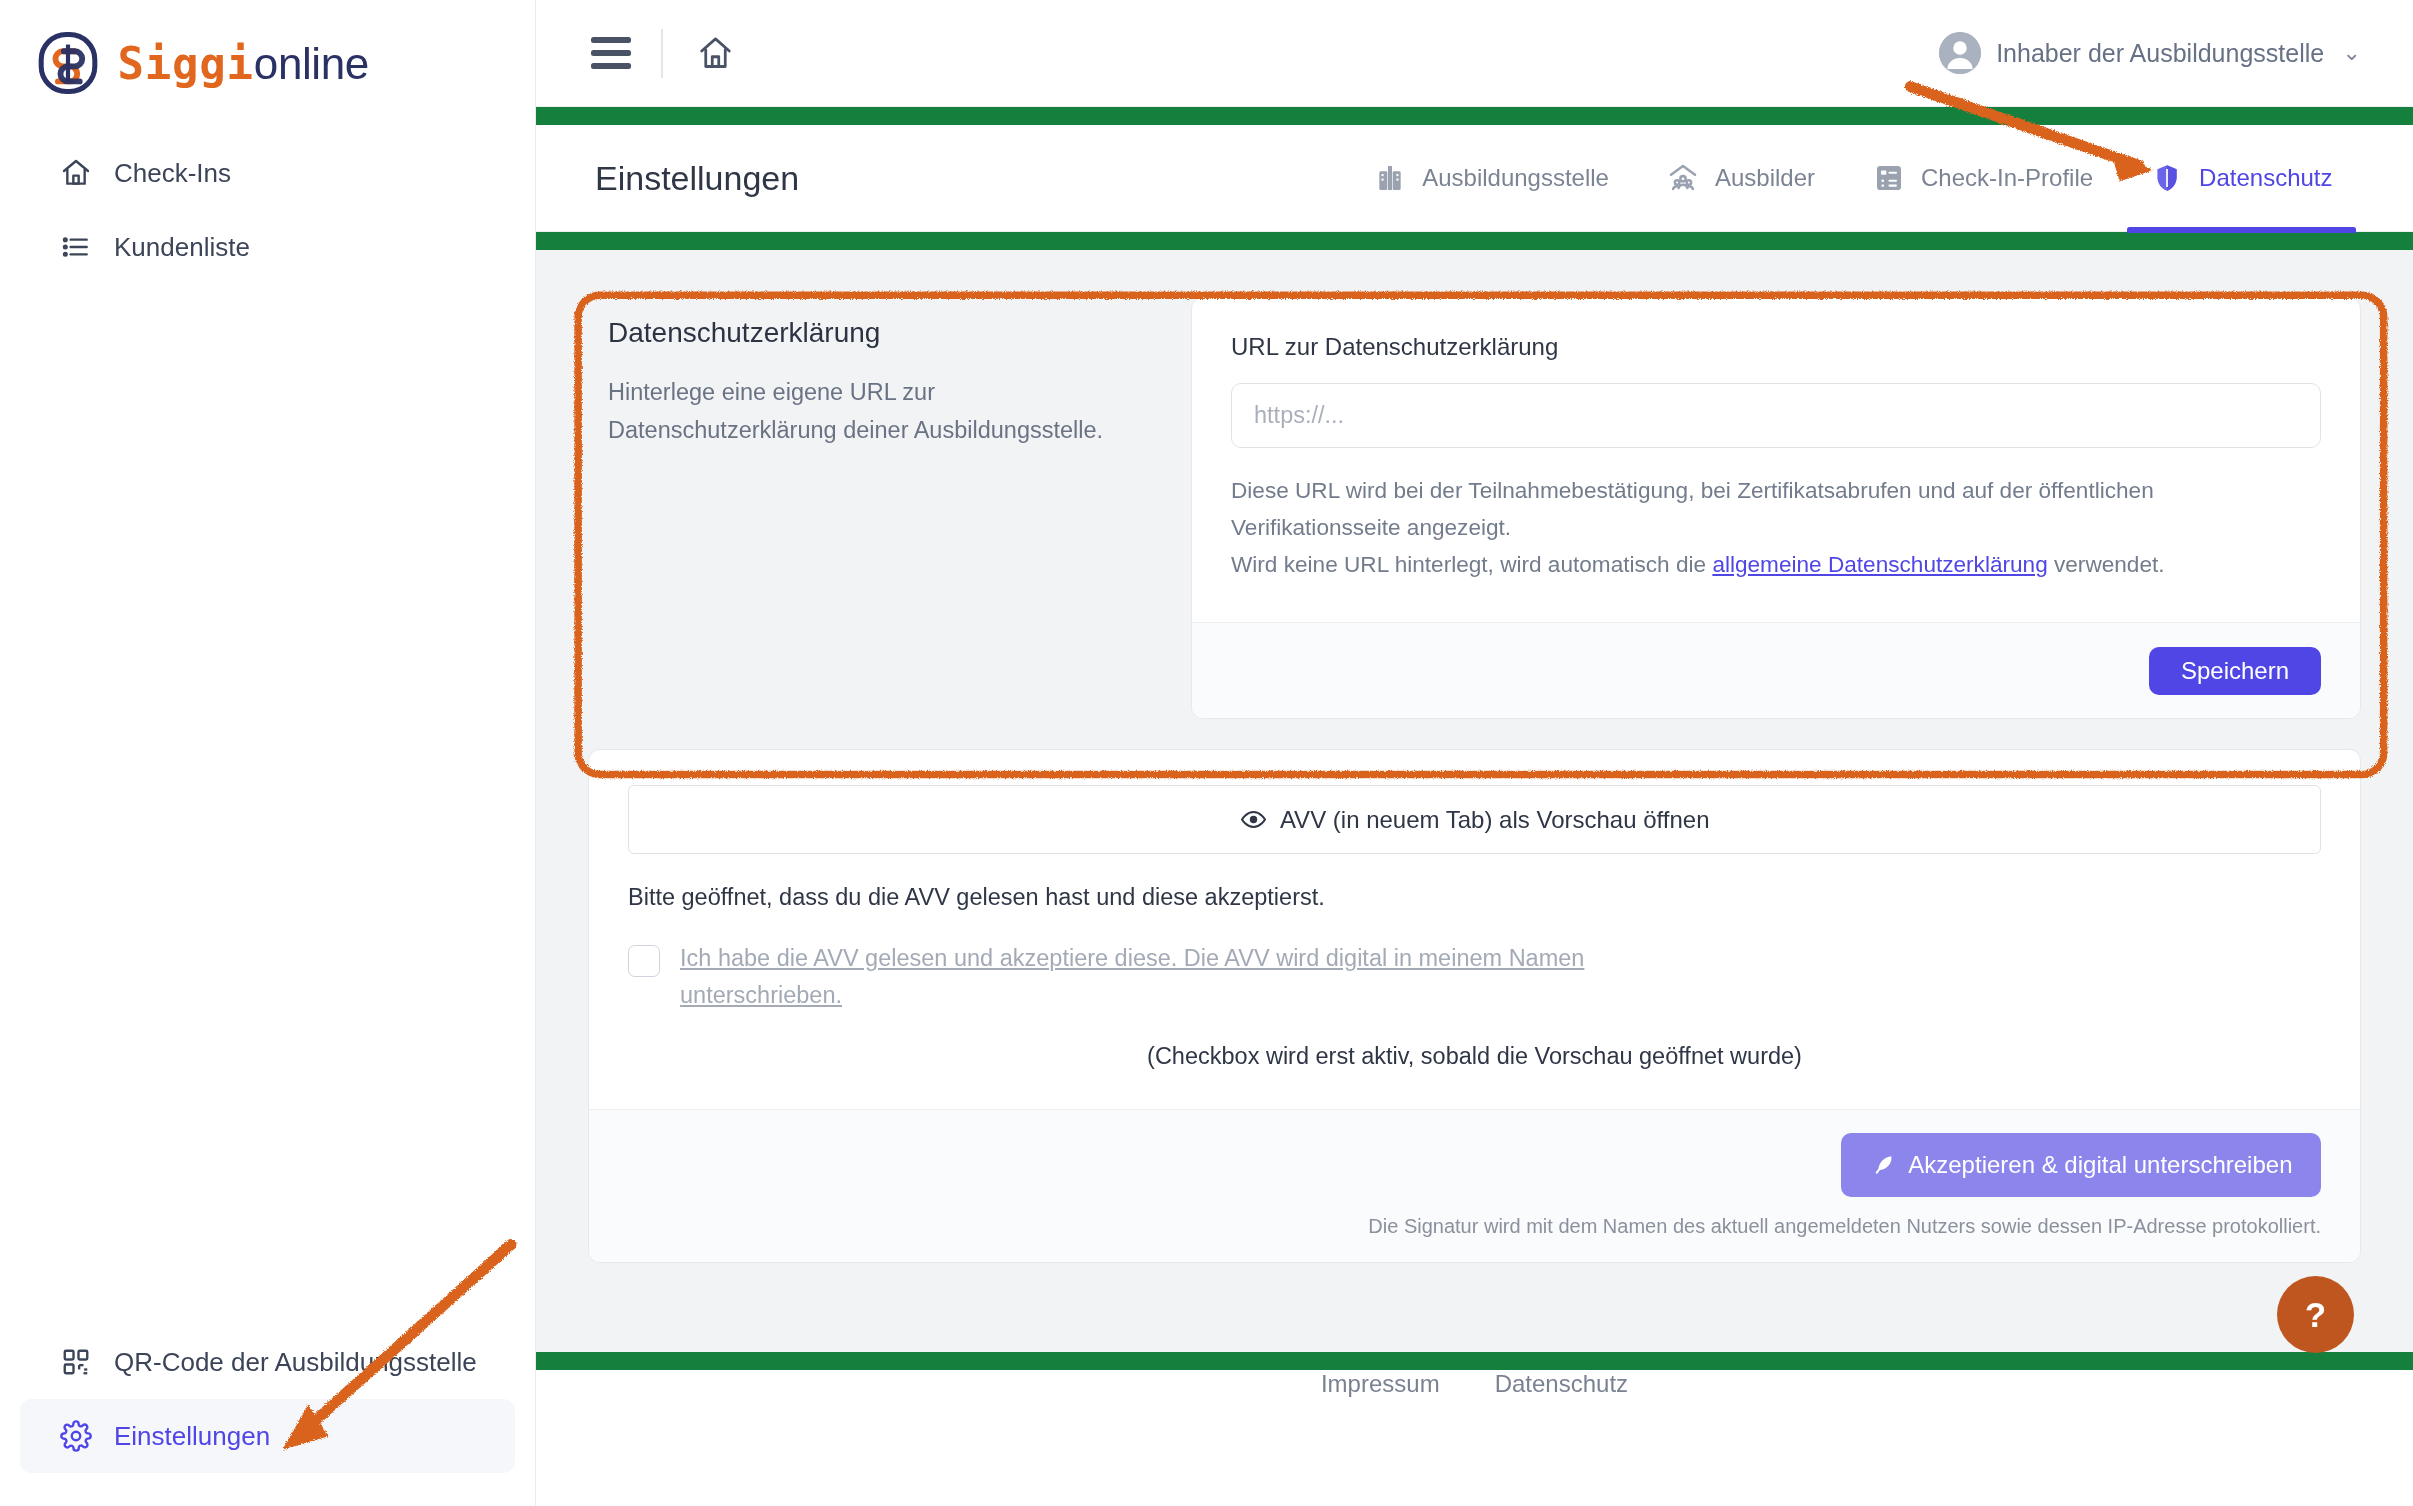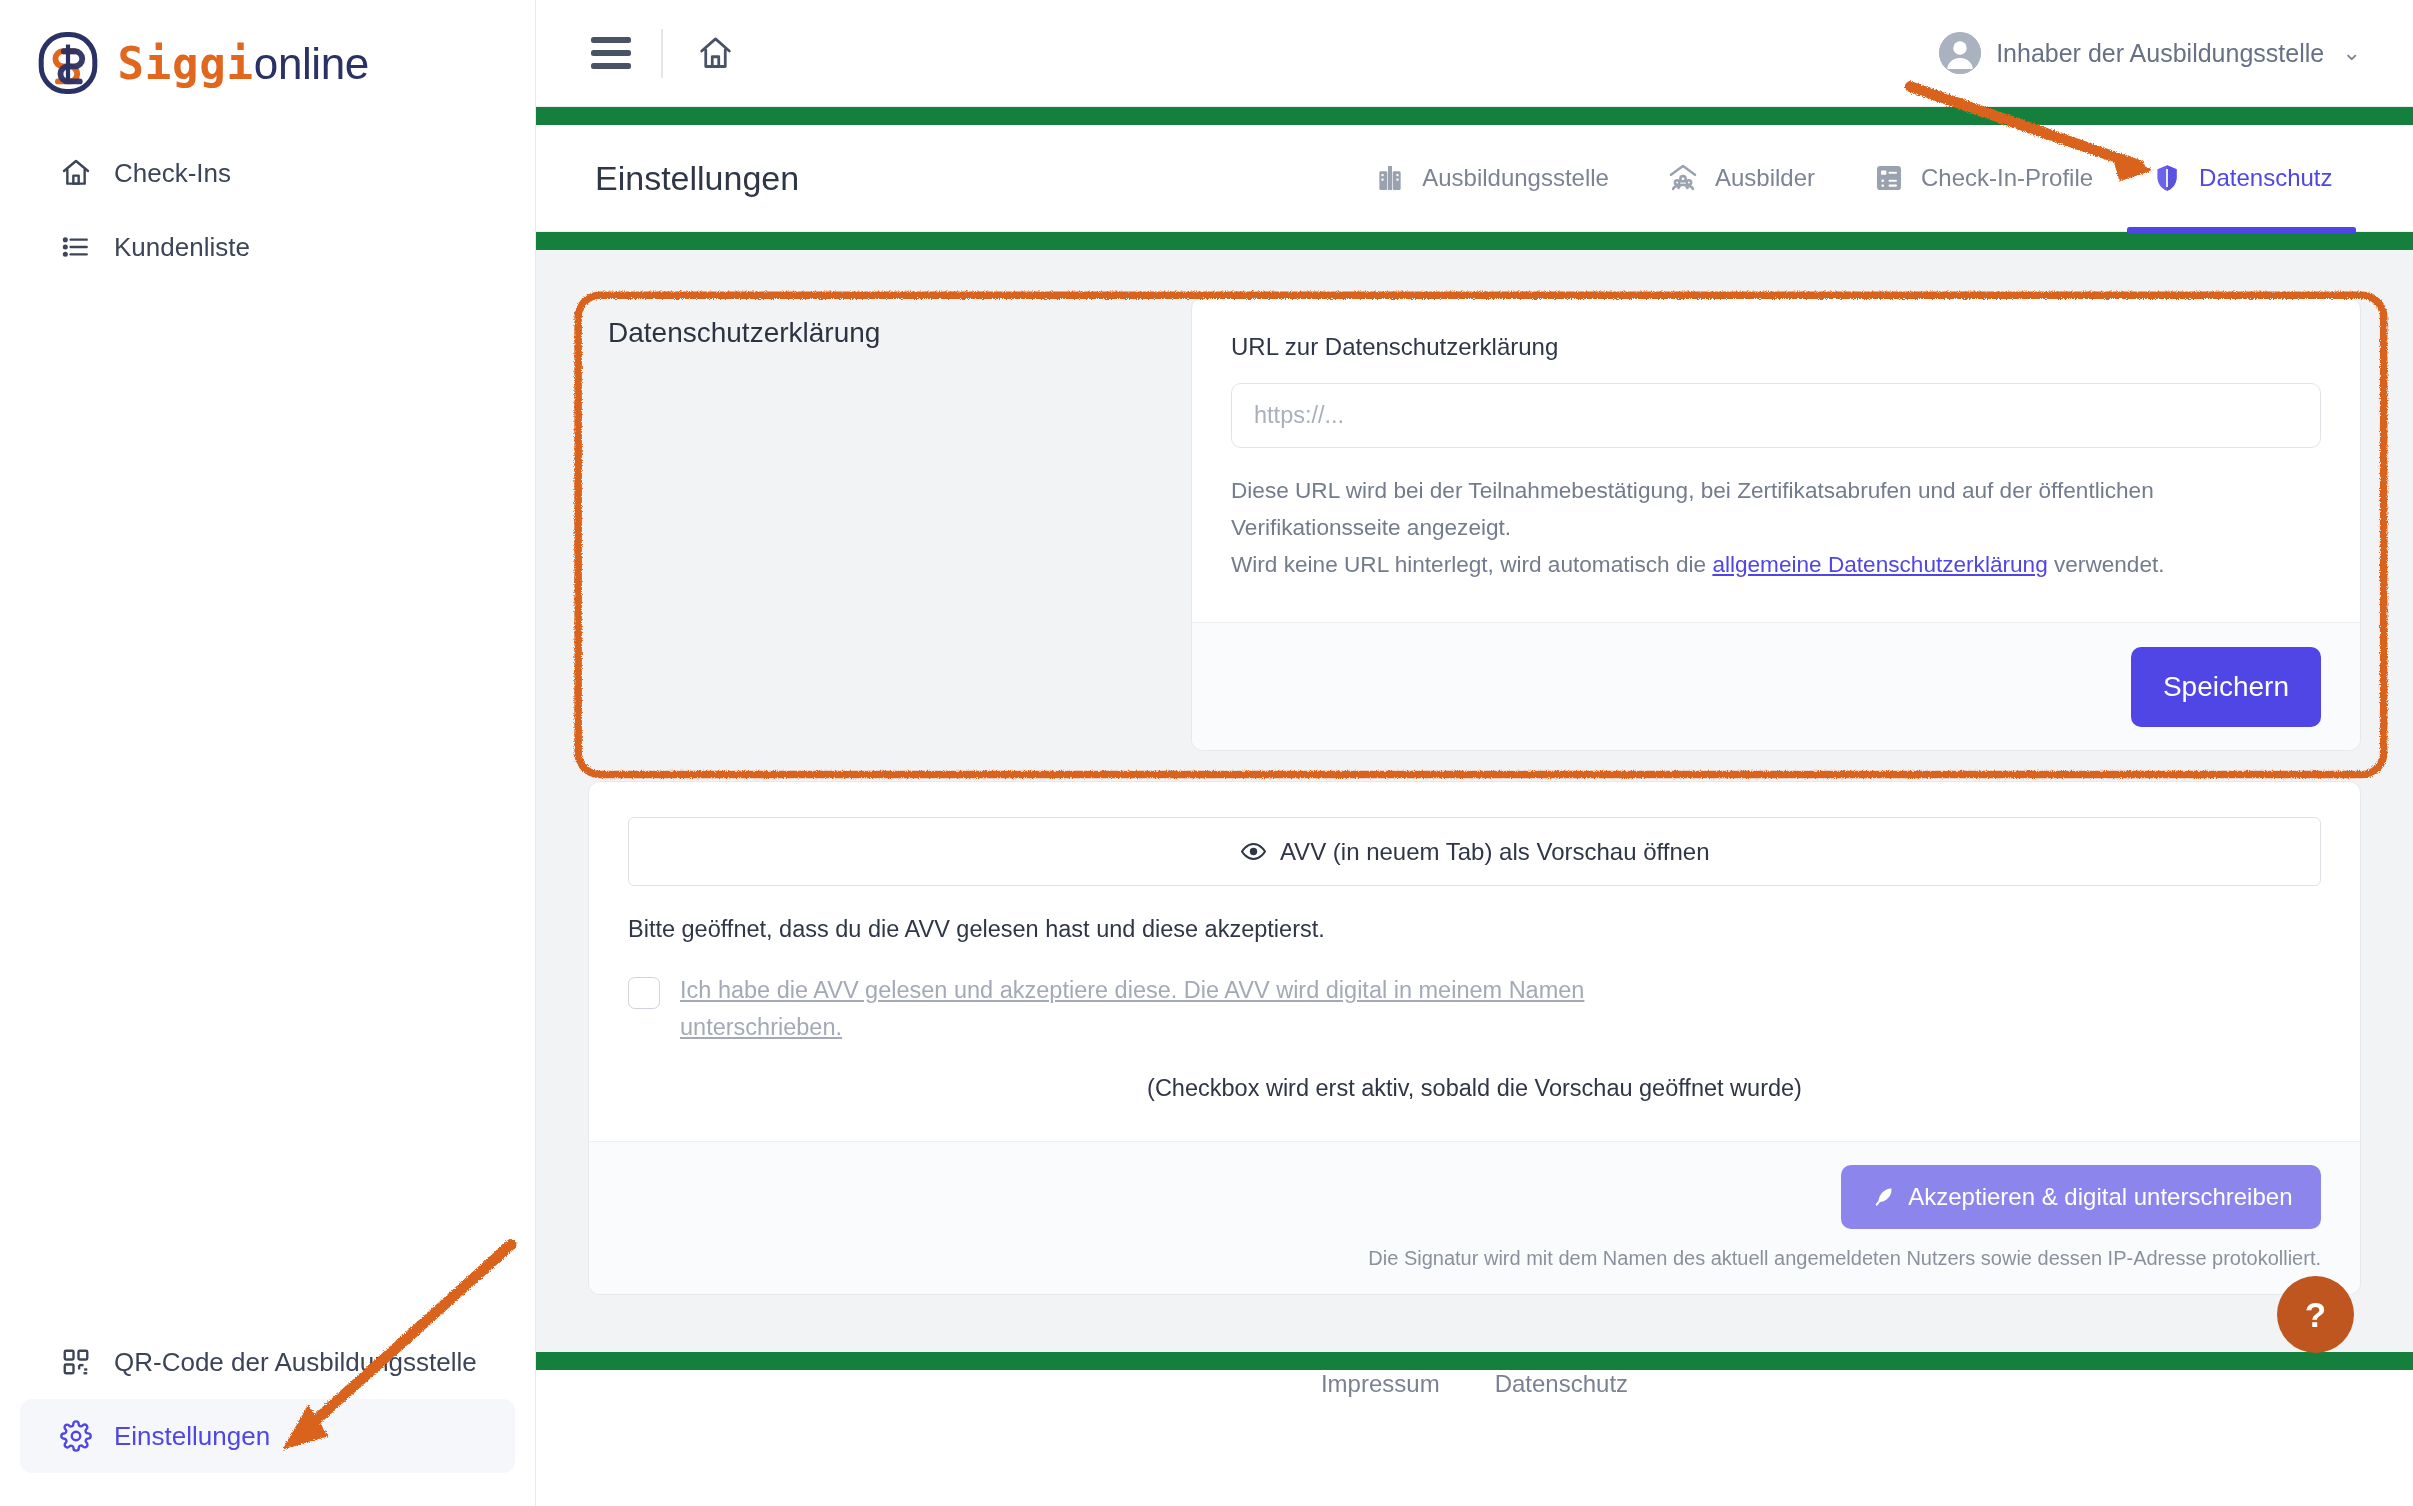--- a/index.html
+++ b/index.html
@@ -204,24 +204,24 @@
     outline: none;
   }
   .text-input::placeholder { color: #a9b0bb; }
   .help-text { margin-top: 23.5px; font-size: 22.6px; line-height: 1.65; color: #737c8c; }
   .help-text .hl { color: #4f46e5; margin-top: 8px; }
   .btn-primary {
     background: #4f46e5;
     color: #fff;
     border: none;
     border-radius: 10px;
-    font-size: 28px;
+    font-size: 24px;
     font-family: "Liberation Sans", sans-serif;
     padding: 0 32px;
-    height: 80px;
+    height: 48px;
     cursor: pointer;
     white-space: nowrap;
   }
   .btn-outline {
     width: 100%;
     height: 69px;
     border: 1.7px solid #dfe2e7;
     border-radius: 6px;
     background: #fff;
     font-size: 24px;
@@ -448,20 +448,21 @@
         </div>
 
       </div>
     </div>
 
     <main class="content">
 
       <section class="section">
         <div class="sec-left">
           <div class="sec-title">Datenschutzerklärung</div>
+          <div class="sec-desc">Hinterlege eine eigene URL zur Datenschutzerklärung deiner Ausbildungsstelle.</div>
         </div>
         <div class="card">
           <div class="card-body">
             <div class="field-label">URL zur Datenschutzerklärung</div>
             <input class="text-input" type="text" placeholder="https://..." value="" style="">
             <div class="help-text">
               <div>Diese URL wird bei der Teilnahmebestätigung, bei Zertifikatsabrufen und auf der öffentlichen Verifikationsseite angezeigt.</div>
               <div>
                 <span>Wird keine URL hinterlegt, wird automatisch die </span><a class="hl" href="#">allgemeine Datenschutzerklärung</a><span> verwendet.</span>
               </div>

